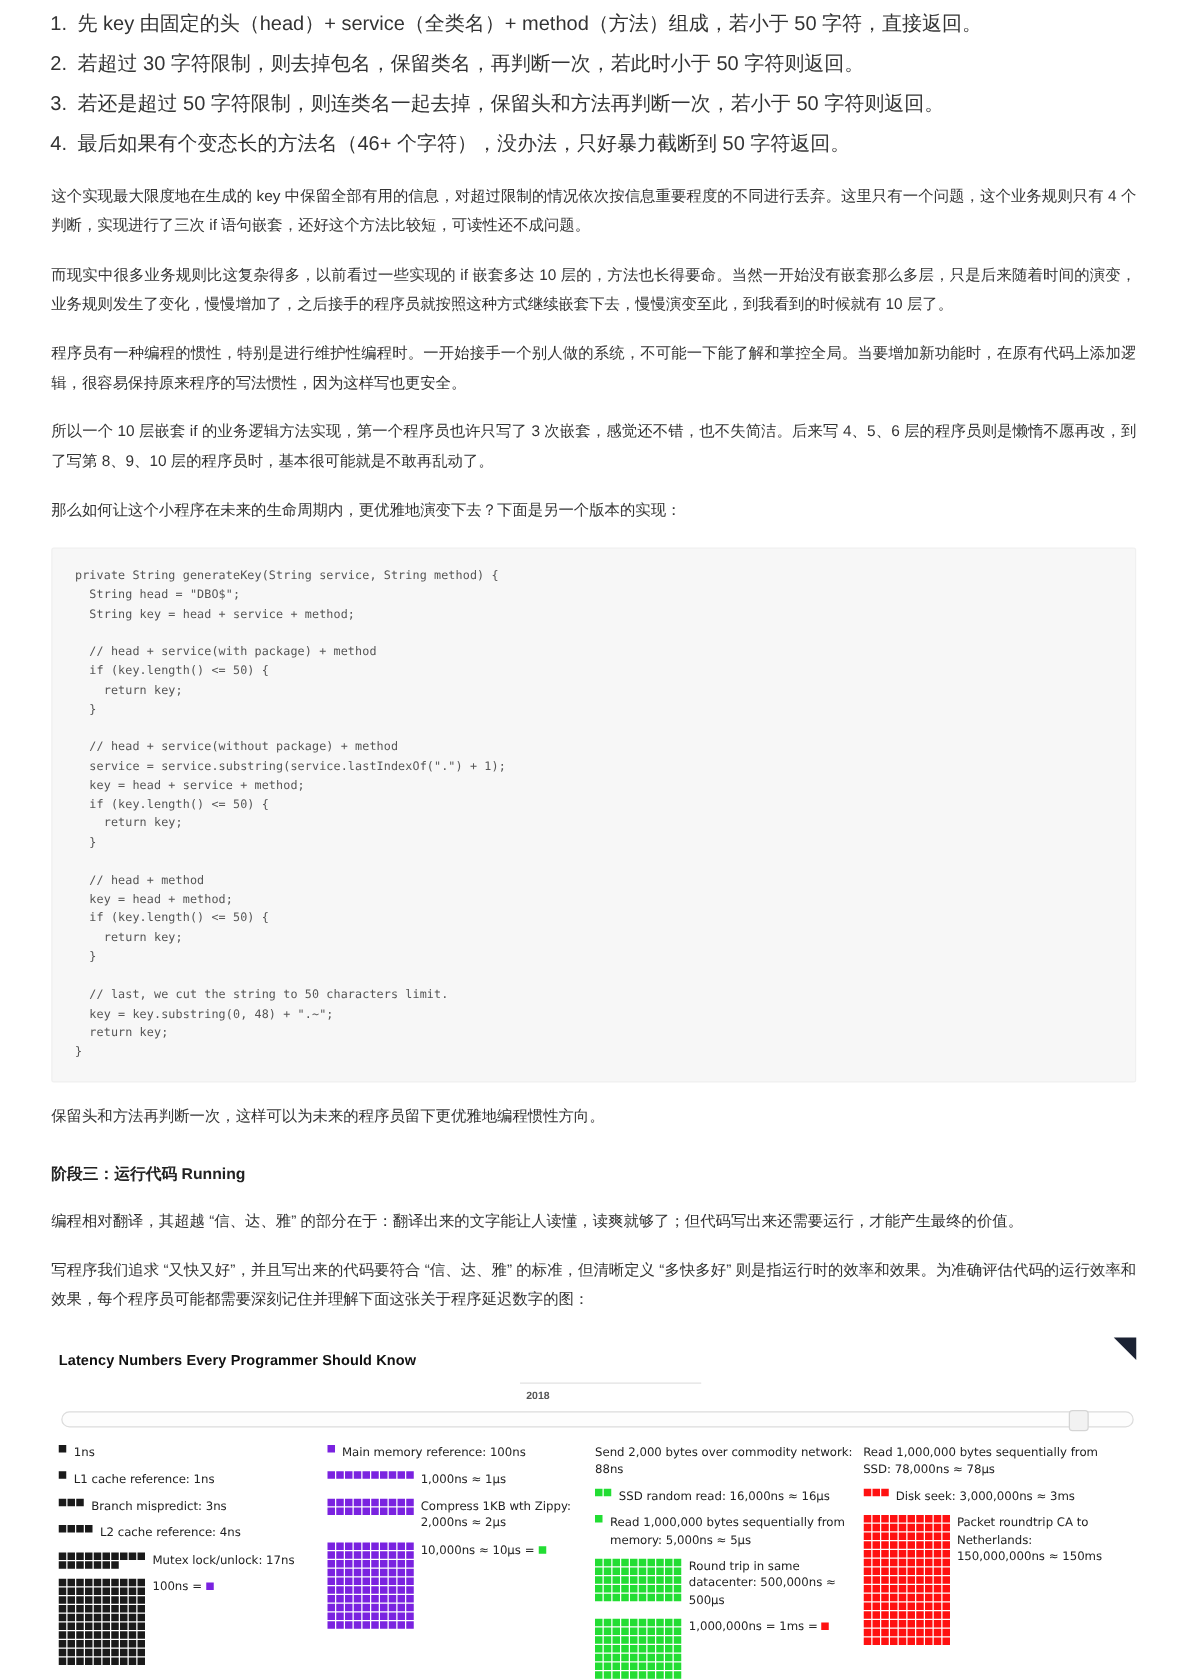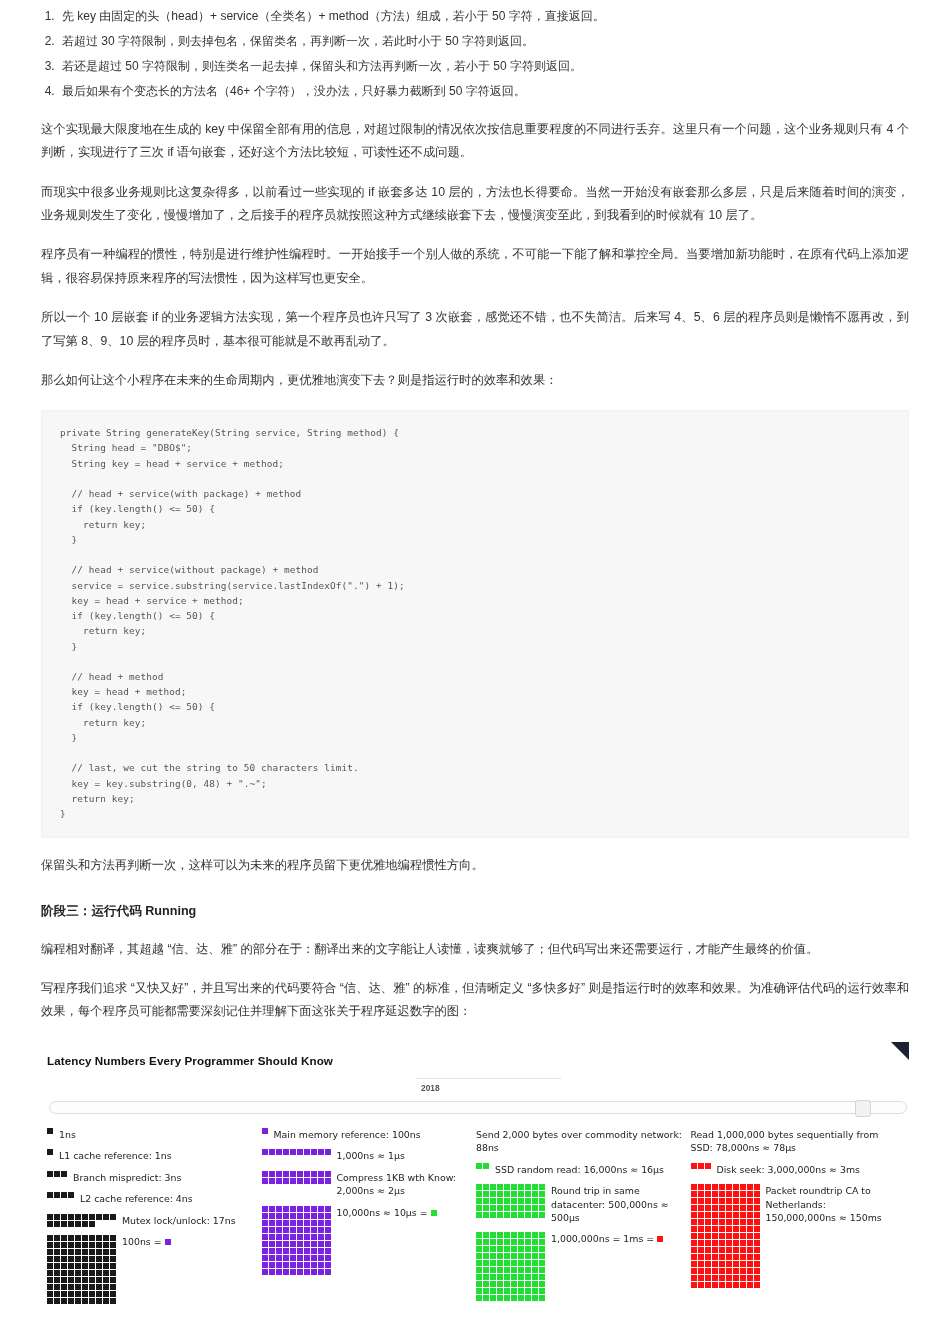--- a/index.html
+++ b/index.html
@@ -16,21 +16,21 @@
 
   
   ol.intro-list{
     margin:6px 0 0 0;
     padding-left:58px;
     list-style-type:decimal;
   }
   ol.intro-list li{
     margin:0 0 4px 0;
     padding-left:4px;
-    font-size:12px;
+    font-size:16px;
     line-height:1.75;
     color:#333;
   }
 
   
   p.para{
     margin:16px 41px 0 41px;
     font-size:12.3px;
     line-height:1.9;
     color:#333;
@@ -166,21 +166,21 @@
     <li>先 key 由固定的头（head）+ service（全类名）+ method（方法）组成，若小于 50 字符，直接返回。</li>
     <li>若超过 30 字符限制，则去掉包名，保留类名，再判断一次，若此时小于 50 字符则返回。</li>
     <li>若还是超过 50 字符限制，则连类名一起去掉，保留头和方法再判断一次，若小于 50 字符则返回。</li>
     <li>最后如果有个变态长的方法名（46+ 个字符），没办法，只好暴力截断到 50 字符返回。</li>
   </ol>
 
   <p class="para">这个实现最大限度地在生成的 key 中保留全部有用的信息，对超过限制的情况依次按信息重要程度的不同进行丢弃。这里只有一个问题，这个业务规则只有 4 个判断，实现进行了三次 if 语句嵌套，还好这个方法比较短，可读性还不成问题。</p>
   <p class="para">而现实中很多业务规则比这复杂得多，以前看过一些实现的 if 嵌套多达 10 层的，方法也长得要命。当然一开始没有嵌套那么多层，只是后来随着时间的演变，业务规则发生了变化，慢慢增加了，之后接手的程序员就按照这种方式继续嵌套下去，慢慢演变至此，到我看到的时候就有 10 层了。</p>
   <p class="para">程序员有一种编程的惯性，特别是进行维护性编程时。一开始接手一个别人做的系统，不可能一下能了解和掌控全局。当要增加新功能时，在原有代码上添加逻辑，很容易保持原来程序的写法惯性，因为这样写也更安全。</p>
   <p class="para">所以一个 10 层嵌套 if 的业务逻辑方法实现，第一个程序员也许只写了 3 次嵌套，感觉还不错，也不失简洁。后来写 4、5、6 层的程序员则是懒惰不愿再改，到了写第 8、9、10 层的程序员时，基本很可能就是不敢再乱动了。</p>
-  <p class="para">那么如何让这个小程序在未来的生命周期内，更优雅地演变下去？则是指运行时的效率和效果：</p>
+  <p class="para">那么如何让这个小程序在未来的生命周期内，更优雅地演变下去？下面是另一个版本的实现：</p>
 
   <div class="codeblock">
     <pre>private String generateKey(String service, String method) {
   String head = "DBO$";
   String key = head + service + method;
 
   // head + service(with package) + method
   if (key.length() &lt;= 50) {
     return key;
   }
@@ -418,21 +418,21 @@
               <i style="background: rgb(122, 34, 224);"></i>
               <i style="background: rgb(122, 34, 224);"></i>
               <i style="background: rgb(122, 34, 224);"></i>
               <i style="background: rgb(122, 34, 224);"></i>
               <i style="background: rgb(122, 34, 224);"></i>
               <i style="background: rgb(122, 34, 224);"></i>
               <i style="background: rgb(122, 34, 224);"></i>
               <i style="background: rgb(122, 34, 224);"></i>
               <i style="background: rgb(122, 34, 224);"></i>
             </div>
-            <div class="lat-label">Compress 1KB wth Know: 2,000ns ≈ 2µs</div>
+            <div class="lat-label">Compress 1KB wth Zippy: 2,000ns ≈ 2µs</div>
           </div>
           <div class="lat-item">
             <div class="dots" style="grid-template-columns: repeat(10, 6px);">
               <i style="background: rgb(122, 34, 224);"></i>
               <i style="background: rgb(122, 34, 224);"></i>
               <i style="background: rgb(122, 34, 224);"></i>
               <i style="background: rgb(122, 34, 224);"></i>
               <i style="background: rgb(122, 34, 224);"></i>
               <i style="background: rgb(122, 34, 224);"></i>
               <i style="background: rgb(122, 34, 224);"></i>
@@ -537,20 +537,26 @@
           <div class="lat-item">
             <div class="dots" style="grid-template-columns: repeat(1, 6px); width: 0px; margin-right: 0px;"></div>
             <div class="lat-label">Send 2,000 bytes over commodity network: 88ns</div>
           </div>
           <div class="lat-item">
             <div class="dots" style="grid-template-columns: repeat(2, 6px);">
               <i style="background: rgb(34, 221, 51);"></i>
               <i style="background: rgb(34, 221, 51);"></i>
             </div>
             <div class="lat-label">SSD random read: 16,000ns ≈ 16µs</div>
+          </div>
+          <div class="lat-item">
+            <div class="dots" style="grid-template-columns: repeat(1, 6px);">
+              <i style="background: rgb(34, 221, 51);"></i>
+            </div>
+            <div class="lat-label">Read 1,000,000 bytes sequentially from memory: 5,000ns ≈ 5µs</div>
           </div>
           <div class="lat-item">
             <div class="dots" style="grid-template-columns: repeat(10, 6px);">
               <i style="background: rgb(34, 221, 51);"></i>
               <i style="background: rgb(34, 221, 51);"></i>
               <i style="background: rgb(34, 221, 51);"></i>
               <i style="background: rgb(34, 221, 51);"></i>
               <i style="background: rgb(34, 221, 51);"></i>
               <i style="background: rgb(34, 221, 51);"></i>
               <i style="background: rgb(34, 221, 51);"></i>

